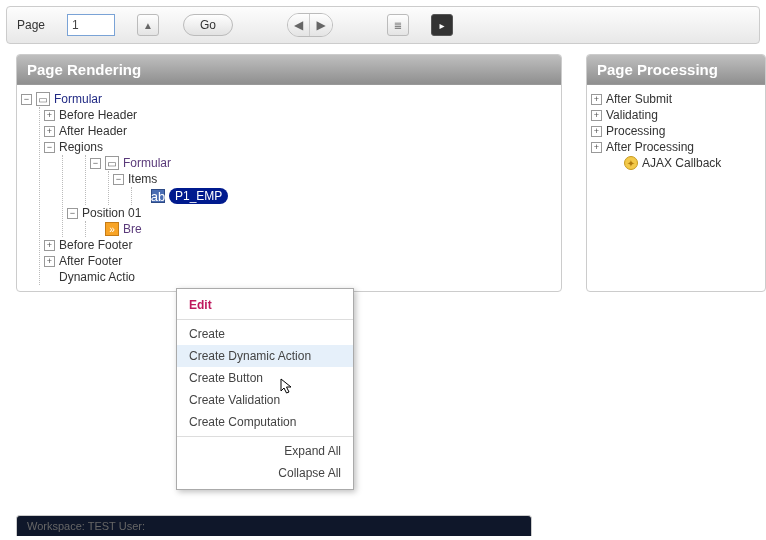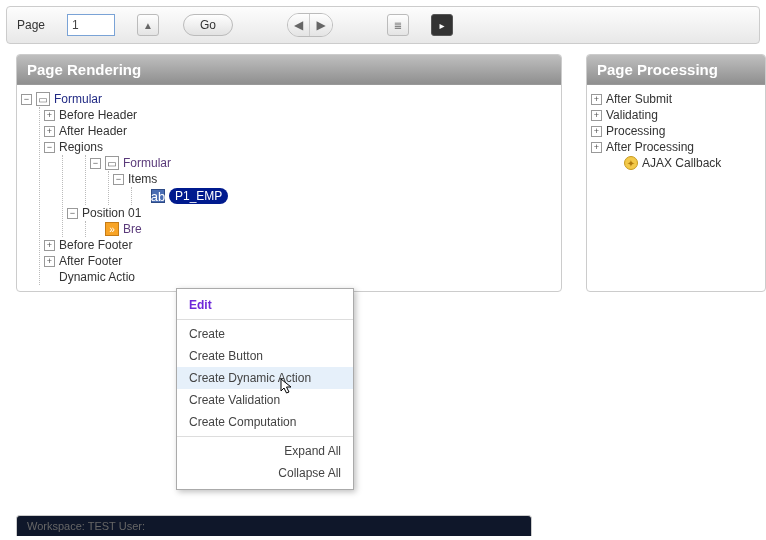--- a/index.html
+++ b/index.html
@@ -121,21 +121,21 @@
     z-index:50;
   }
   .ctx-group { border-bottom:1px solid #ddd; padding:3px 0; }
   .ctx-group:last-child{border-bottom:none;text-align:right;}
   .ctx-item {
     padding:4px 12px;
     font-size:12px;
     color:#444;
     cursor:pointer;
   }
-  .ctx-item.bold { font-weight:bold; color:#6d28d9; }
+  .ctx-item.bold { font-weight:bold; color:#be185d; }
   .ctx-item.hover { background:#e6f0fa; }
 
   .cursor-icon {
     position:absolute;
     left:280px; top:378px;
     font-size:14px;
     z-index:60;
     pointer-events:none;
   }
 
@@ -272,22 +272,22 @@
     </div>
   </div>
 </div>
 
 <div class="ctx-menu">
   <div class="ctx-group">
     <div class="ctx-item bold">Edit</div>
   </div>
   <div class="ctx-group">
     <div class="ctx-item">Create</div>
+    <div class="ctx-item hover">Create Dynamic Action</div>
     <div class="ctx-item">Create Button</div>
-    <div class="ctx-item hover">Create Dynamic Action</div>
     <div class="ctx-item">Create Validation</div>
     <div class="ctx-item">Create Computation</div>
   </div>
   <div class="ctx-group">
     <div class="ctx-item">Expand All</div>
     <div class="ctx-item">Collapse All</div>
   </div>
 </div>
 
 <span class="cursor-icon">

